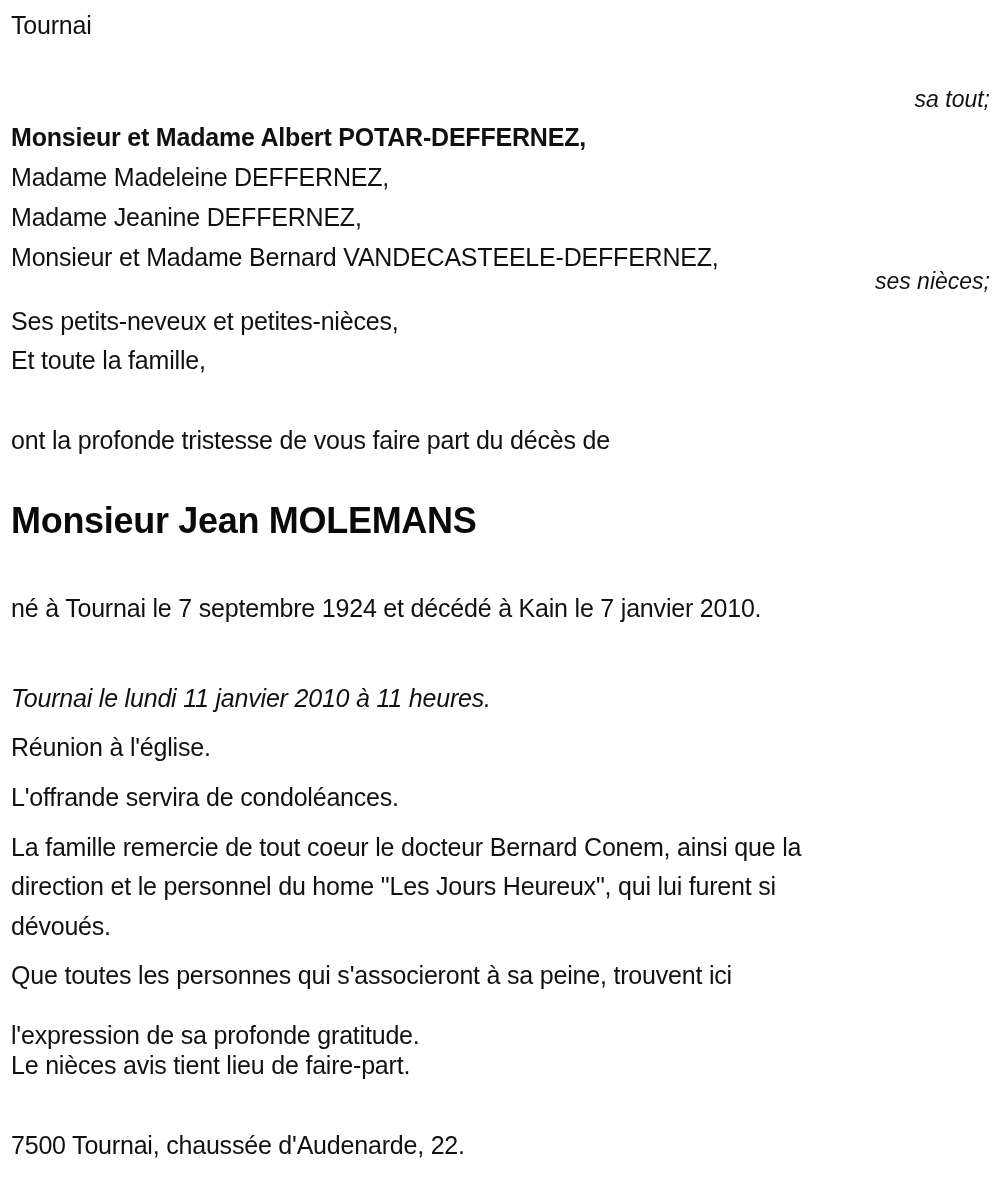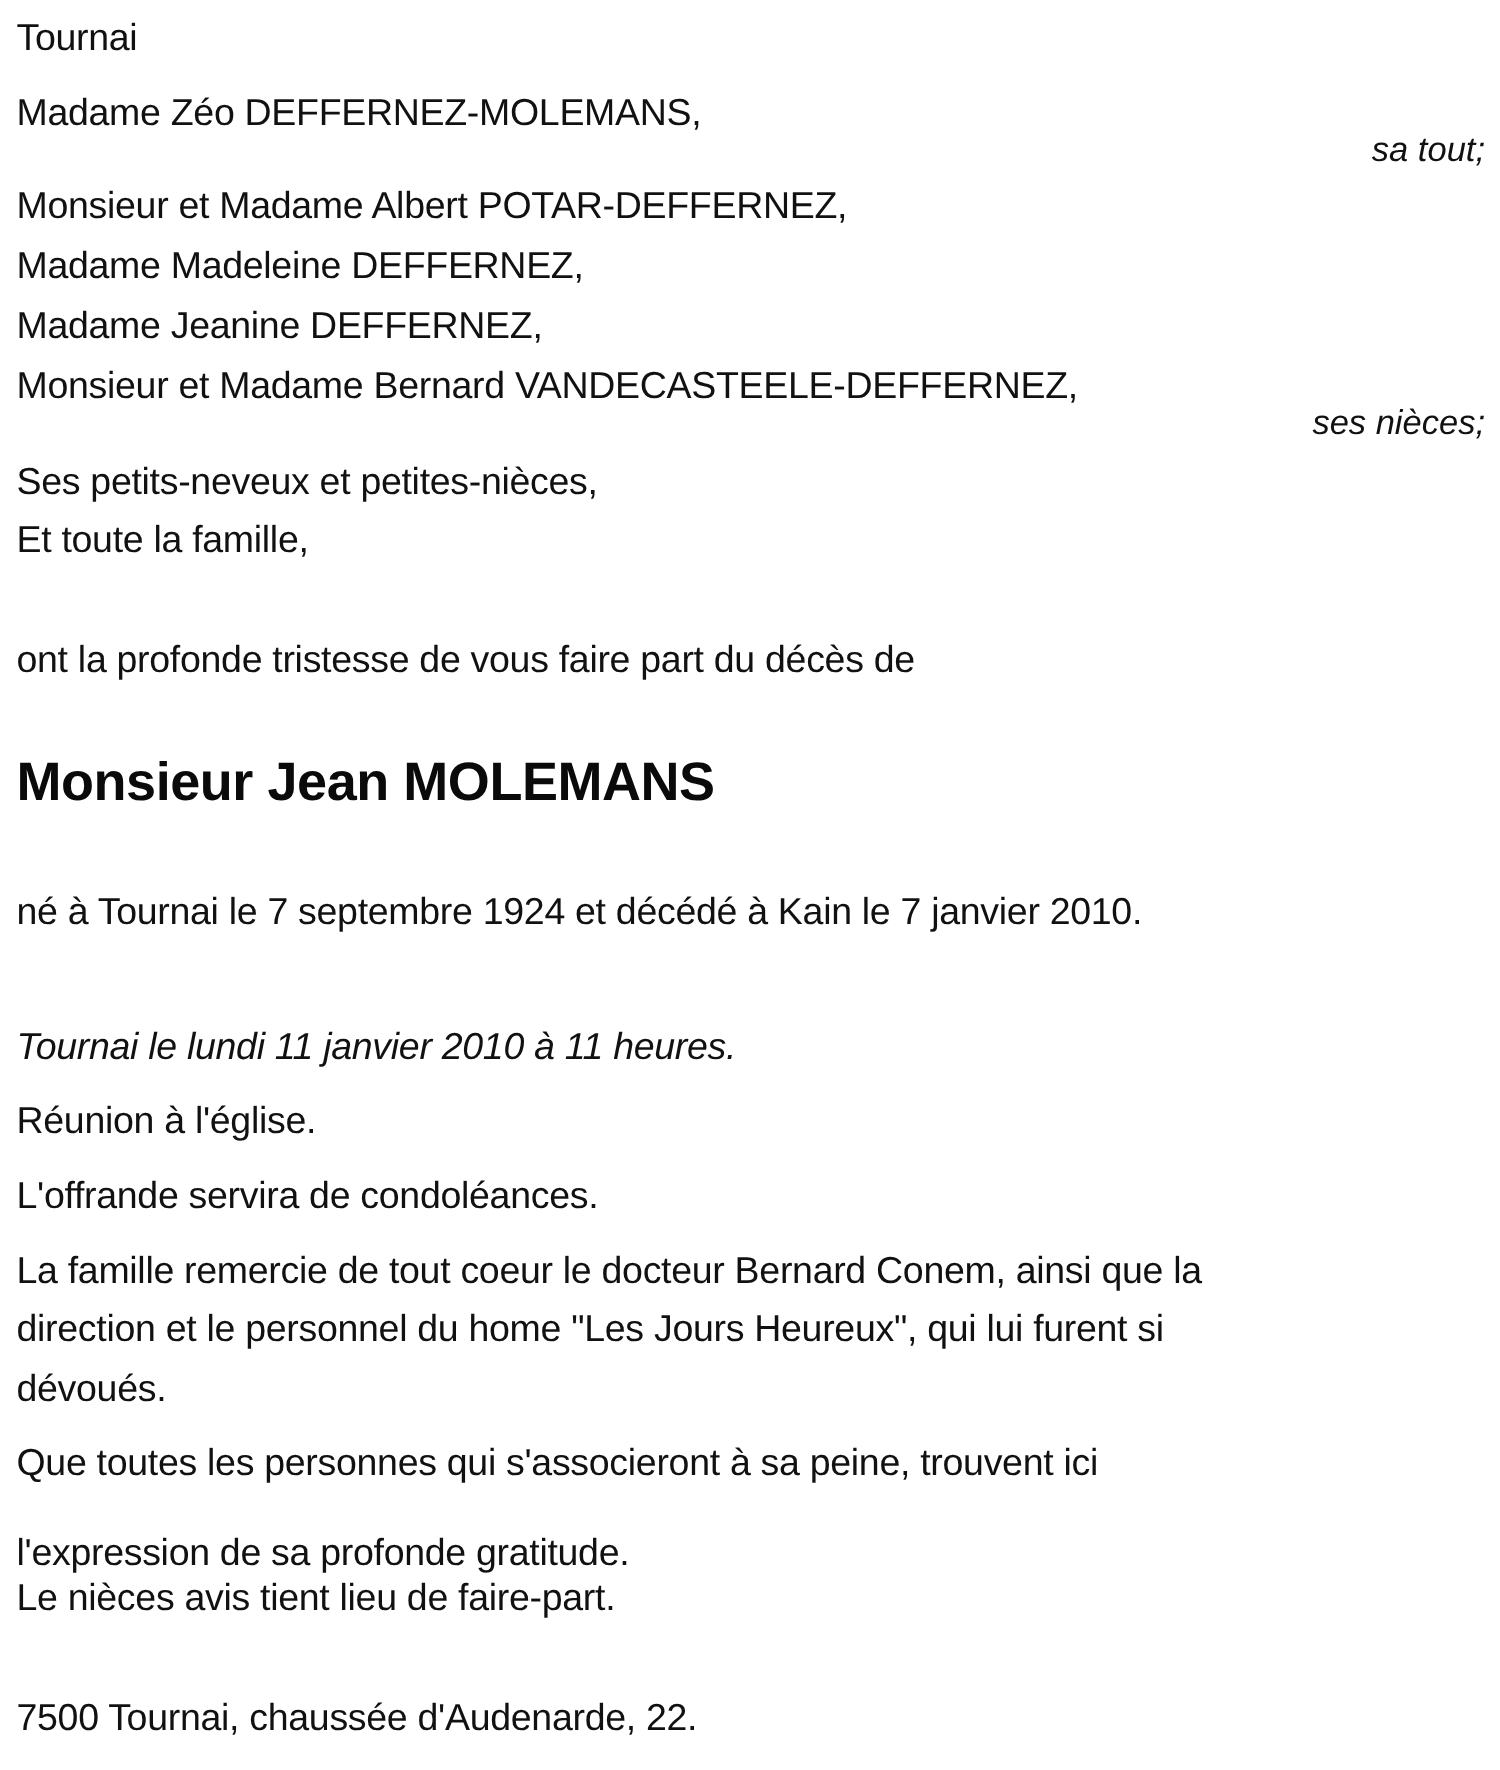--- a/index.html
+++ b/index.html
@@ -52,24 +52,23 @@
       color: #0a0a0a;
     }
   </style>
 </head>
 <body>
 
 <div class="doc">
 
   <div class="line" style="top:10px;">Tournai</div>
 
-  <div class="line" style="top:60px;">Madame Zéo DEFFERNEZ-MOLEMANS,</div>
   <div class="rel" style="top:85px;">sa tout;</div>
 
-  <div class="line" style="top:122px;">Monsieur et Madame Albert POTAR-DEFFERNEZ,</div>
+  <div class="line" style="top:122px;font-weight:bold;">Monsieur et Madame Albert POTAR-DEFFERNEZ,</div>
   <div class="line" style="top:162px;">Madame Madeleine DEFFERNEZ,</div>
   <div class="line" style="top:202px;">Madame Jeanine DEFFERNEZ,</div>
   <div class="line" style="top:242px;">Monsieur et Madame Bernard VANDECASTEELE-DEFFERNEZ,</div>
   <div class="rel" style="top:267px;">ses nièces;</div>
 
   <div class="line" style="top:306px;">Ses petits-neveux et petites-nièces,</div>
   <div class="line" style="top:345px;">Et toute la famille,</div>
 
   <div class="line" style="top:425px;">ont la profonde tristesse de vous faire part du décès de</div>
 

